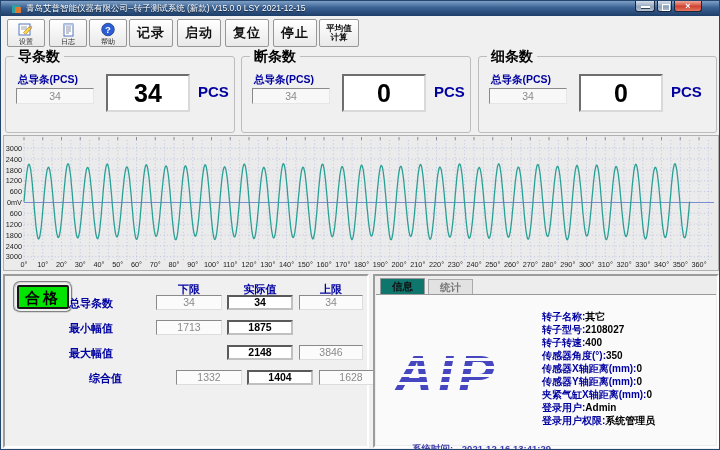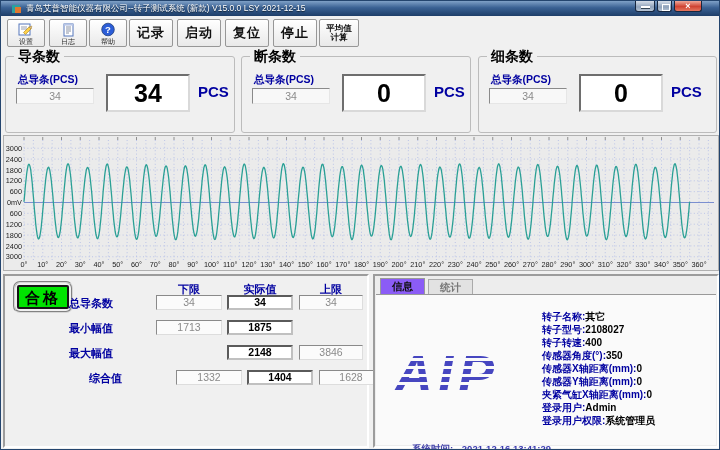--- a/index.html
+++ b/index.html
@@ -62,21 +62,21 @@
   .hdr-lower{left:151px;width:66px}.hdr-actual{left:222px;width:66px}.hdr-upper{left:294px;width:64px}
   .res-row{position:absolute;left:0;width:100%;height:16px}
   .res-label{position:absolute;left:64px;top:1px;width:86px;font-size:11px;font-weight:bold;color:#0000a0}
   .vbox{position:absolute;top:0;height:15px;text-align:center;font-size:10.5px;line-height:13px}
   .vbox.lim{background:#fbfbfb;border:1px solid;border-color:#8a8a8a #dddddd #dddddd #8a8a8a;color:#8a8a8a}
   .vbox.act{background:#fff;border:2px solid;border-color:#5a5a5a #c0c0c0 #c0c0c0 #5a5a5a;color:#000;font-weight:bold;line-height:11px}
   .res-lower{left:151px;width:66px}.res-actual{left:222px;width:66px}.res-upper{left:294px;width:64px}
 
   
   .tab{position:absolute;height:16px;padding:0 11px;font-size:10.5px;font-weight:bold;line-height:15px;cursor:pointer}
-  .tab.active{left:5px;top:2px;background:#8b5cf6;border:1px solid #999;border-bottom:none;color:#111;z-index:2}
+  .tab.active{left:5px;top:2px;background:#0f766e;border:1px solid #999;border-bottom:none;color:#111;z-index:2}
   .tab.inactive{left:53px;top:3px;height:15px;background:#e2e2e2;border:1px solid #aaa;border-bottom:none;color:#777}
   .tab-content{position:absolute;left:1px;right:1px;top:18px;bottom:1px;background:#fafafa;border-top:1px solid #999}
 
   .aip-logo{position:absolute;left:18px;top:52px;font-size:54px;line-height:54px;font-weight:bold;
     font-style:italic;letter-spacing:5px;color:#4646c0;font-family:"Liberation Sans",sans-serif}
   .aip-logo::after{content:"";position:absolute;inset:-2px;
     background:repeating-linear-gradient(180deg,transparent 0 5px,#fafafa 5px 8px)}
 
   .info-fields{position:absolute;left:166px;top:15px}
   .info-row{display:flex;align-items:center;height:13px;font-size:10px;white-space:nowrap}

